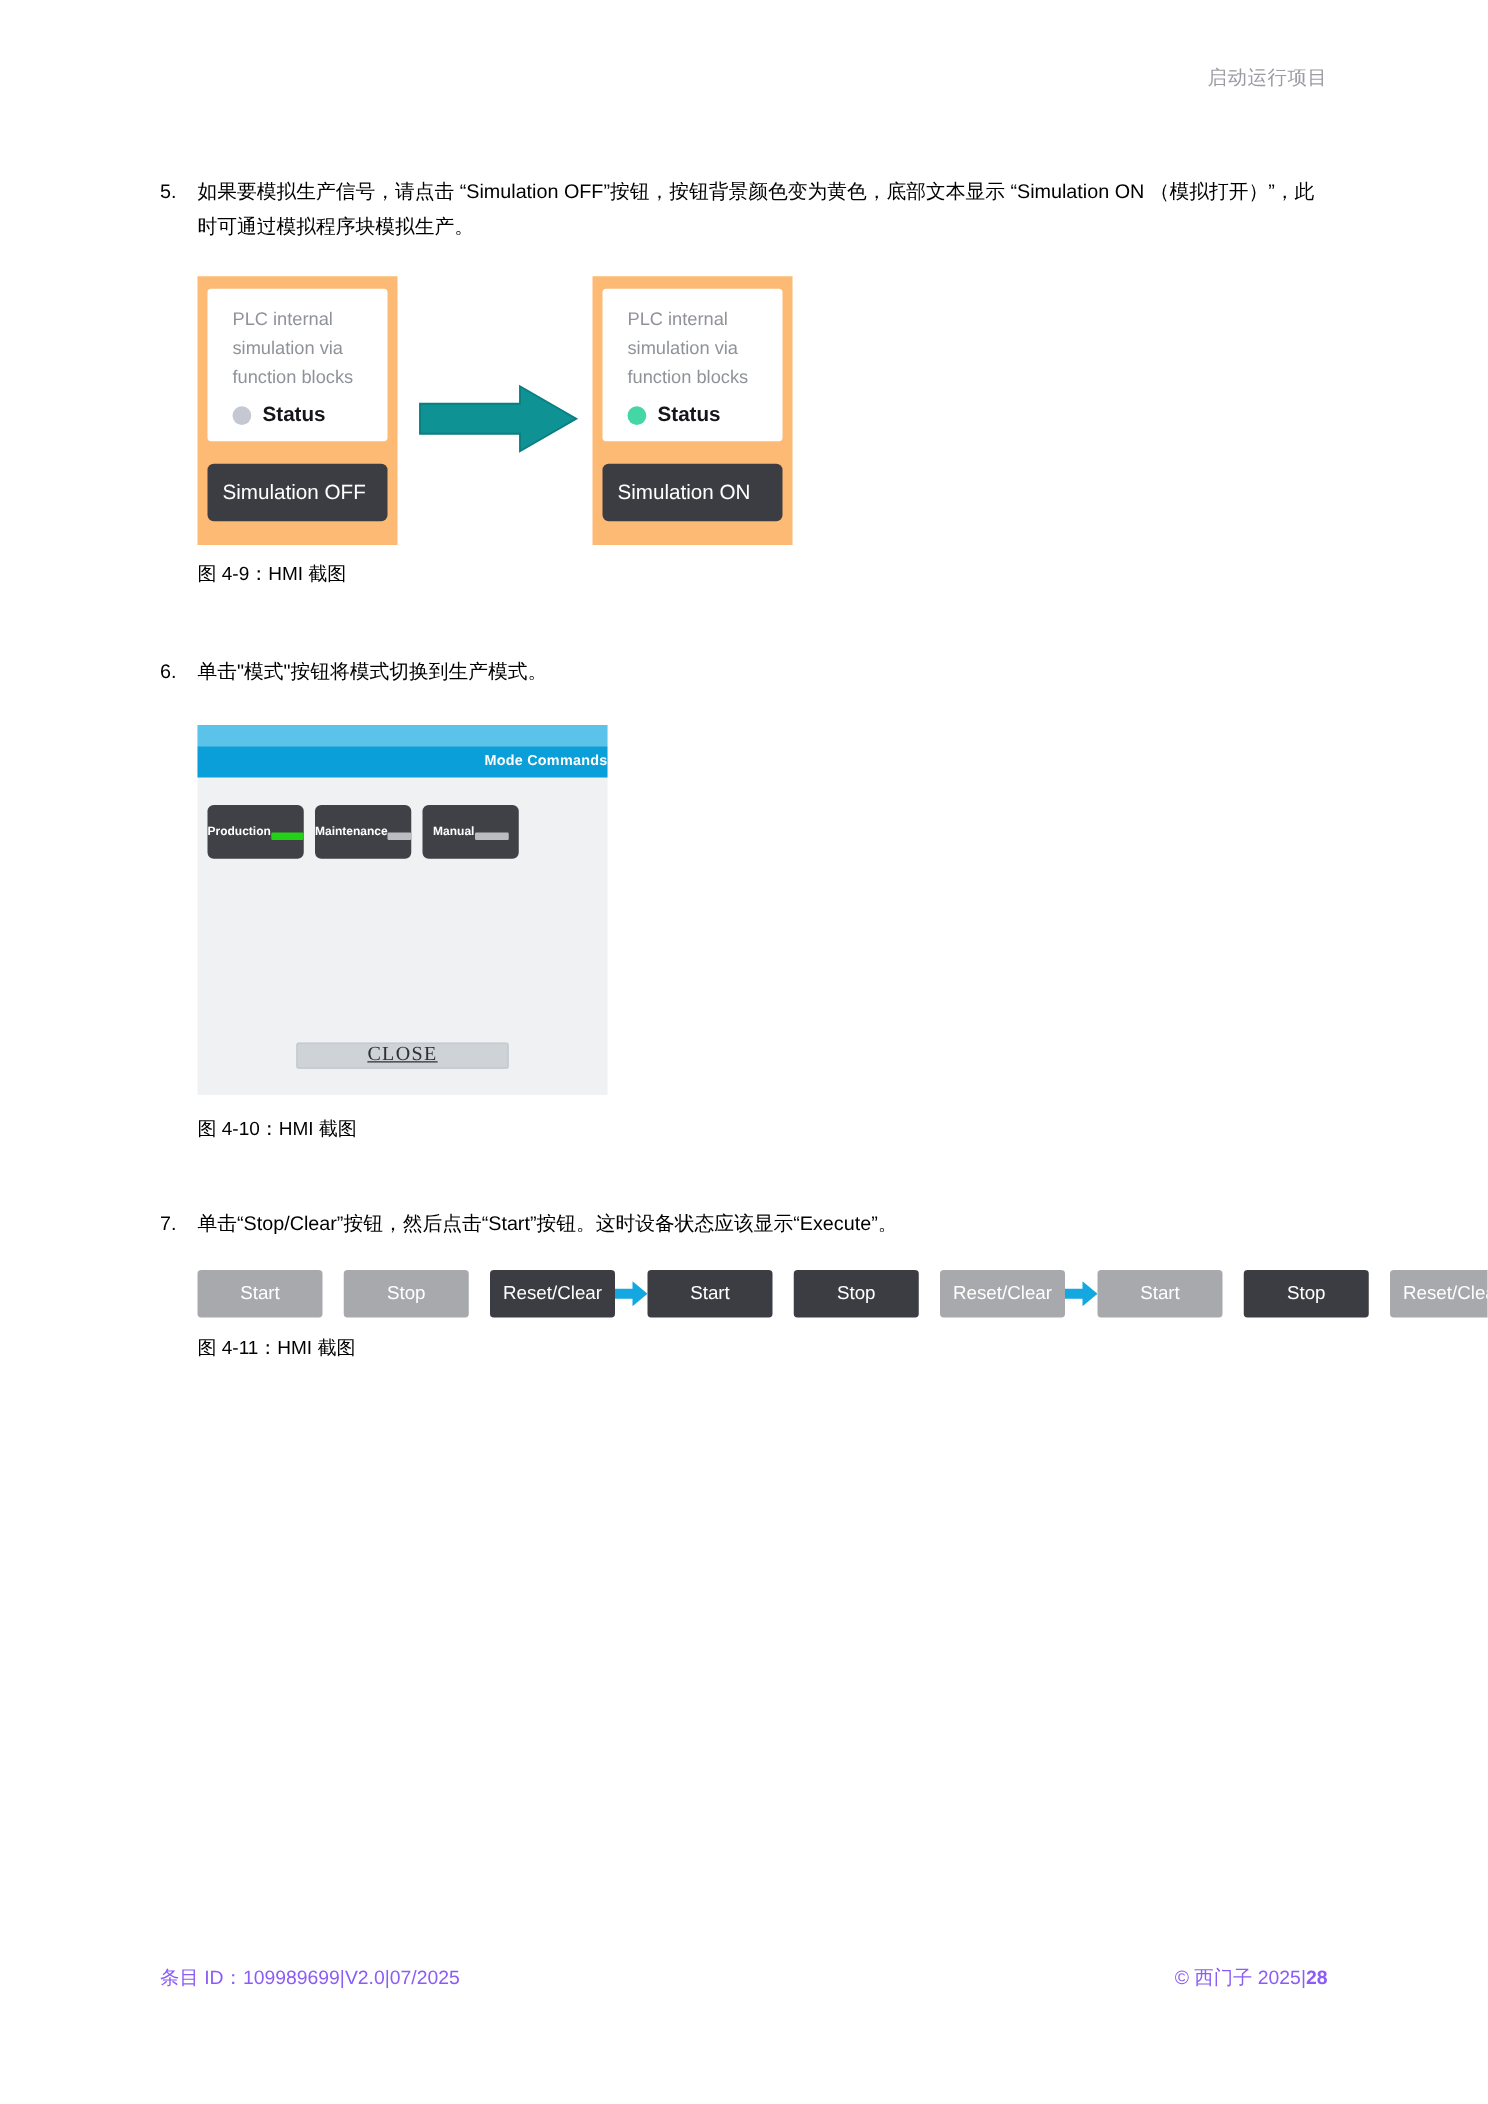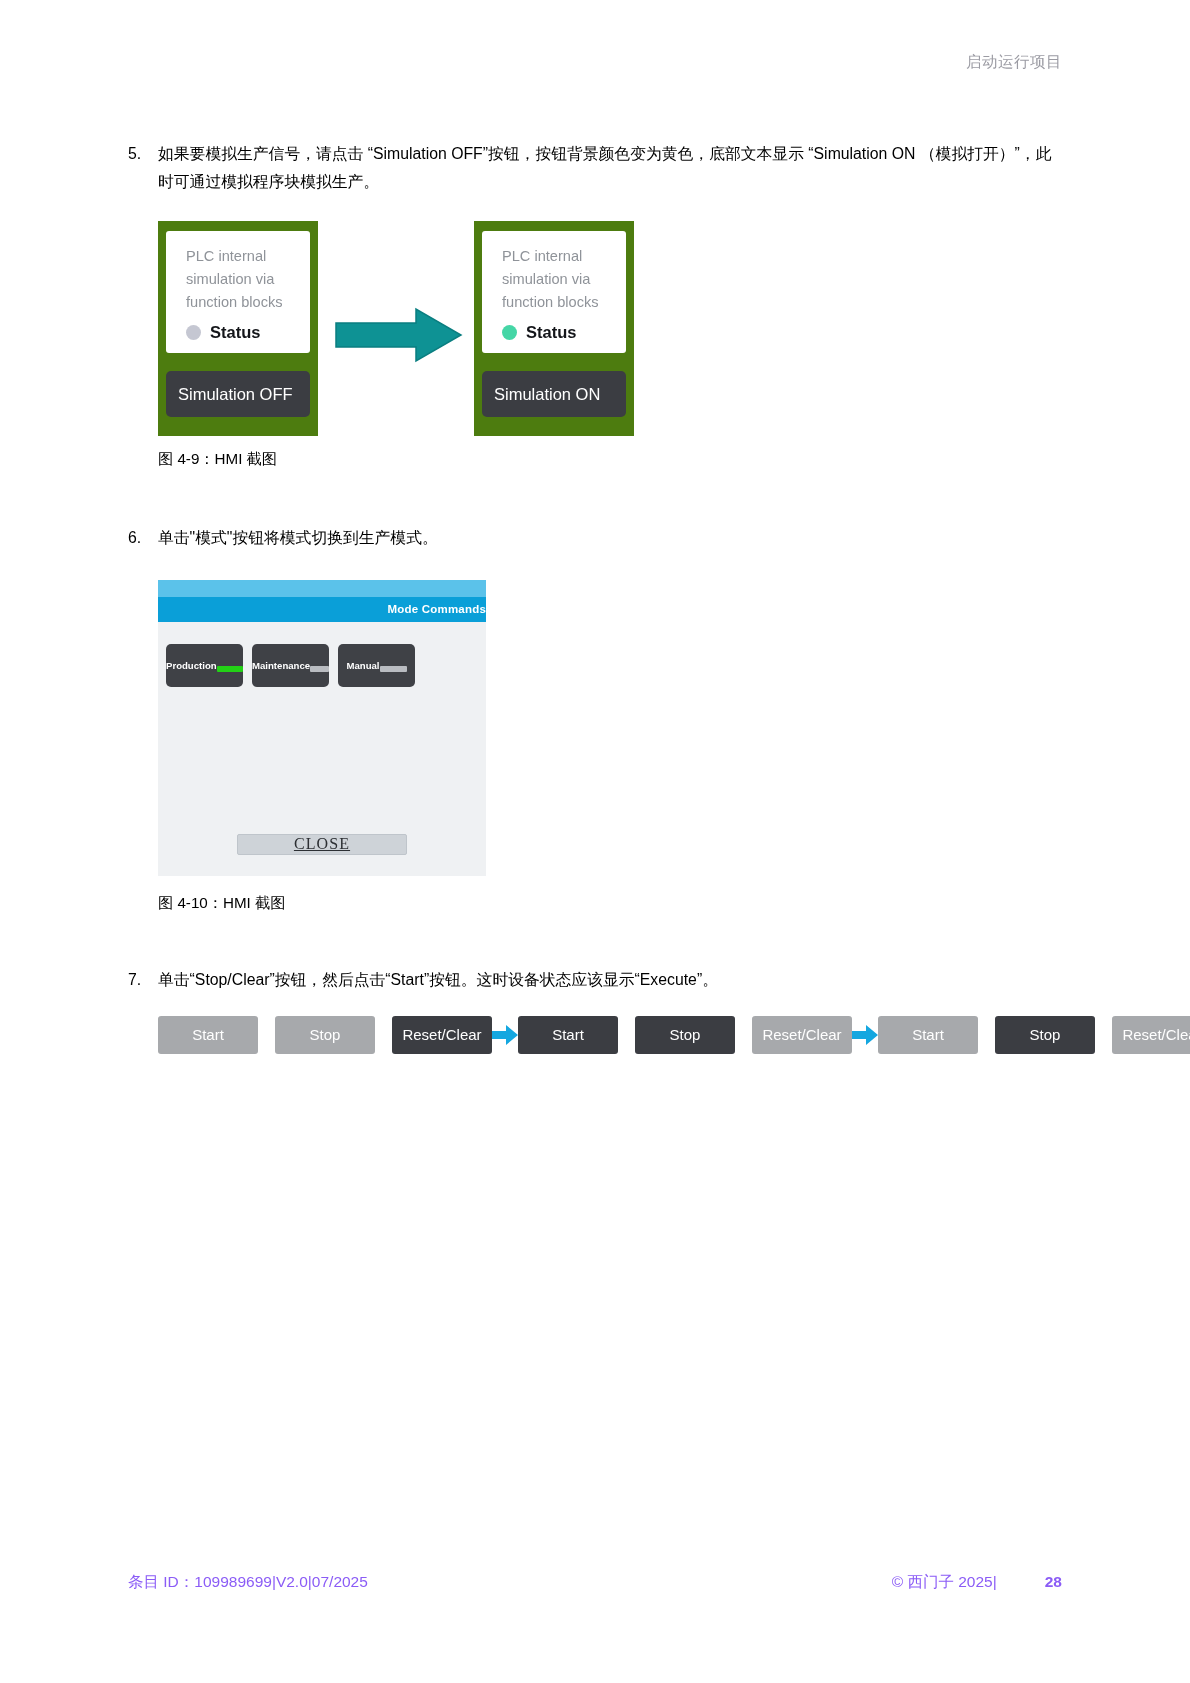--- a/index.html
+++ b/index.html
@@ -38,21 +38,21 @@
     left: 128px;
     right: 128px;
     bottom: 90px;
     display: flex;
     justify-content: space-between;
     align-items: flex-start;
     font-size: 15.5px;
     color: #8b5cf6;
   }
   .footer-right { white-space: nowrap; }
-  .footer-right .page-num { font-weight: bold; padding-left: 48px; }
+  .footer-right .page-num { font-weight: bold; }
 
   
   .content {
     position: absolute;
     left: 128px;
     top: 140px;
     width: 934px;
   }
 
   .step {
@@ -82,21 +82,21 @@
     position: relative;
     margin-top: 26px;
     margin-left: 30px;
     height: 222px;
     width: 520px;
   }
   .sim-panel {
     position: absolute;
     top: 0;
     width: 160px;
-    background: #4d7c0f;
+    background: #fdba74;
     box-sizing: border-box;
     padding: 10px 8px 0 8px;
   }
   .sim-panel.left  { left: 0;   height: 215px; }
   .sim-panel.right { left: 316px; height: 215px; }
 
   .sim-card {
     background: #ffffff;
     border-radius: 3px;
     padding: 14px 12px 14px 20px;
@@ -371,20 +371,21 @@
         </svg>
       </div>
 
       <div class="cmd-group">
         <div class="cmd-btn gray">Start</div>
         <div class="cmd-btn dark">Stop</div>
         <div class="cmd-btn gray">Reset/Clear</div>
       </div>
     </div>
 
+    <div class="figure-caption" style="margin-left:30px; margin-top:14px;">图 4-11：HMI 截图</div>
 
   </div>
 
   <div class="footer">
     <div>条目 ID：109989699|V2.0|07/2025</div>
     <div class="footer-right">
       <span>© 西门子 2025|</span><span class="page-num">28</span>
     </div>
   </div>
 

